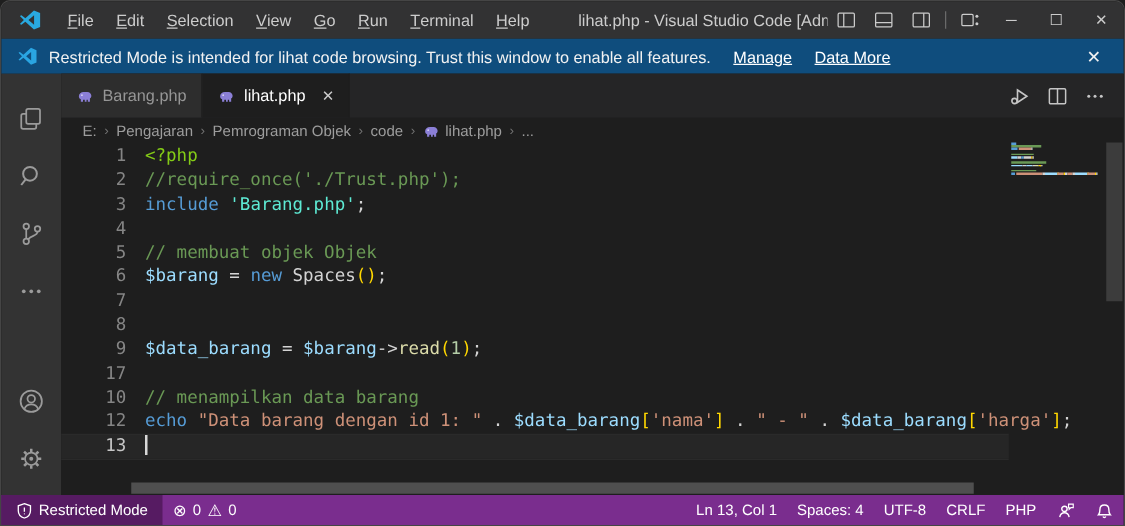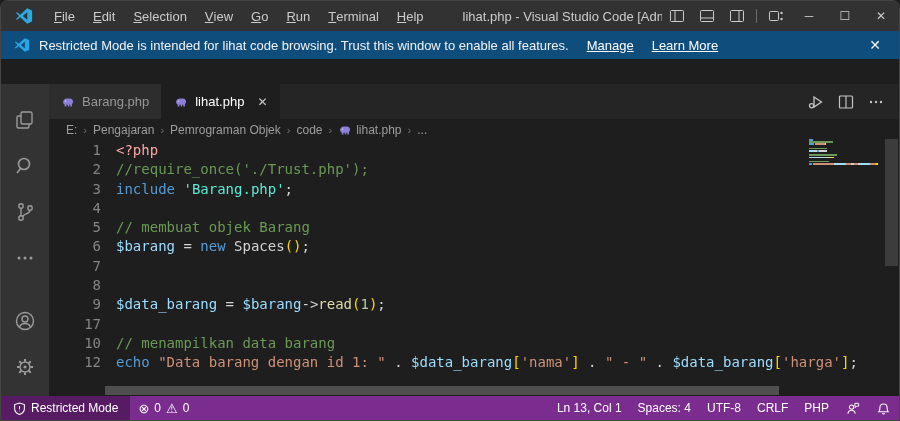--- a/index.html
+++ b/index.html
@@ -23,21 +23,21 @@
   .tb-sep { width:1px; height:14px; background:#6a6a6a; margin:0 4px; }
   .win-btn { width:36px; height:100%; display:flex; align-items:center; justify-content:center; font-size:12px; }
   
   .banner { position:absolute; top:30px; left:0; right:0; height:28px; background:#0f4d7d;
     display:flex; align-items:center; font-size:13px; color:#f2f2f2; padding:0 10px; }
   .banner .logo { width:16px; height:16px; margin:0 9px 0 3px; }
   .banner a { color:#ffffff; text-decoration:underline; margin-left:18px; cursor:pointer; }
   .banner .spacer { flex:1; }
   .banner .close-x { font-size:14px; padding:0 8px; cursor:pointer; }
   
-  .main { position:absolute; top:58px; left:0; right:0; bottom:24px; display:flex;margin-top:25px; }
+  .main { position:absolute; top:58px; left:0; right:0; bottom:24px; display:flex; }
   .activitybar { width:48px; background:#333333; display:flex; flex-direction:column; align-items:center; padding:13px 0 6px; }
   .ab-icon { width:48px; height:46px; display:flex; align-items:center; justify-content:center; color:#9b9b9b; }
   .ab-spacer { flex:1; }
   
   .editor-area { flex:1; position:relative; background:#1e1e1e; }
   .tabbar { height:35px; background:#252526; display:flex; align-items:stretch; }
   .tab { display:flex; align-items:center; padding:0 12px; font-size:13px; gap:7px; border-right:1px solid #1e1e1e; cursor:pointer; }
   .tab.inactive { background:#2d2d2d; color:#969696; }
   .tab.active { background:#1e1e1e; color:#ffffff; }
   .tab .tab-close { font-size:12px; margin-left:6px; color:#cccccc; }
@@ -119,21 +119,21 @@
     <div class="win-btn close">✕</div>
   </div>
 </div>
 
 <div class="banner">
   <svg class="logo" viewBox="0 0 16 16">
     <path fill="#2aa5e2" d="M10.8 1.2 L4.7 6.8 L1.9 4.6 L0.8 5.2 L3.6 8 L0.8 10.8 L1.9 11.4 L4.7 9.2 L10.8 14.8 L15.2 12.9 V3.1 Z M10.9 4.6 V11.4 L6.9 8 Z"></path>
   </svg>
   <span>Restricted Mode is intended for lihat code browsing. Trust this window to enable all features.</span>
   <a>Manage</a>
-  <a>Learn More</a>
+  <a>Data More</a>
   <span class="spacer"></span>
   <span class="close-x">✕</span>
 </div>
 
 <div class="main">
   <div class="activitybar">
     <div class="ab-icon">
       <svg width="24" height="24" viewBox="0 0 24 24" fill="none" stroke="#9b9b9b" stroke-width="1.4">
         <rect x="8" y="4" width="11" height="12" rx="1.5"></rect>
           <path d="M8 8 H5.5 A1.5 1.5 0 0 0 4 9.5 V18.5 A1.5 1.5 0 0 0 5.5 20 H14.5 A1.5 1.5 0 0 0 16 18.5 V16"></path>
@@ -252,32 +252,33 @@
           </svg>
           <span>lihat.php</span>
         </span>
         <span class="sep">›</span>
         <span class="bc-item">
           <span>...</span>
         </span>
       </div>
 
     <div class="code" id="code">
-        <div class="code-line"><span class="ln">1</span><span class="ltext"><span style="color: #fca5a5;">&lt;?php</span></span></div>
+        <div class="code-line"><span class="ln">1</span><span class="ltext"><span style="color: #84cc16;">&lt;?php</span></span></div>
         <div class="code-line"><span class="ln">2</span><span class="ltext"><span style="color: rgb(106, 153, 85);">//require_once('./Trust.php');</span></span></div>
         <div class="code-line"><span class="ln">3</span><span class="ltext"><span style="color: rgb(86, 156, 214);">include</span><span style="color: rgb(212, 212, 212);"> </span><span style="color: #5eead4;">'Barang.php'</span><span style="color: rgb(212, 212, 212);">;</span></span></div>
         <div class="code-line"><span class="ln">4</span><span class="ltext"></span></div>
-        <div class="code-line"><span class="ln">5</span><span class="ltext"><span style="color: rgb(106, 153, 85);">// membuat objek Barang</span></span></div>
+        <div class="code-line"><span class="ln">5</span><span class="ltext"><span style="color: rgb(106, 153, 85);">// membuat objek Objek</span></span></div>
         <div class="code-line"><span class="ln">6</span><span class="ltext"><span style="color: rgb(156, 220, 254);">$barang</span><span style="color: rgb(212, 212, 212);"> = </span><span style="color: rgb(86, 156, 214);">new</span><span style="color: rgb(212, 212, 212);"> Spaces</span><span style="color: rgb(255, 215, 0);">()</span><span style="color: rgb(212, 212, 212);">;</span></span></div>
         <div class="code-line"><span class="ln">7</span><span class="ltext"></span></div>
         <div class="code-line"><span class="ln">8</span></div>
         <div class="code-line"><span class="ln">9</span><span class="ltext"><span style="color: rgb(156, 220, 254);">$data_barang</span><span style="color: rgb(212, 212, 212);"> = </span><span style="color: rgb(156, 220, 254);">$barang</span><span style="color: rgb(212, 212, 212);">-&gt;</span><span style="color: rgb(220, 220, 170);">read</span><span style="color: rgb(255, 215, 0);">(</span><span style="color: rgb(181, 206, 168);">1</span><span style="color: rgb(255, 215, 0);">)</span><span style="color: rgb(212, 212, 212);">;</span></span></div>
         <div class="code-line"><span class="ln">17</span><span class="ltext"></span></div>
         <div class="code-line"><span class="ln">10</span><span class="ltext"><span style="color: rgb(106, 153, 85);">// menampilkan data barang</span></span></div>
         <div class="code-line"><span class="ln">12</span><span class="ltext"><span style="color: rgb(86, 156, 214);">echo</span><span style="color: rgb(212, 212, 212);"> </span><span style="color: rgb(206, 145, 120);">"Data barang dengan id 1: "</span><span style="color: rgb(212, 212, 212);"> . </span><span style="color: rgb(156, 220, 254);">$data_barang</span><span style="color: rgb(255, 215, 0);">[</span><span style="color: rgb(206, 145, 120);">'nama'</span><span style="color: rgb(255, 215, 0);">]</span><span style="color: rgb(212, 212, 212);"> . </span><span style="color: rgb(206, 145, 120);">" - "</span><span style="color: rgb(212, 212, 212);"> . </span><span style="color: rgb(156, 220, 254);">$data_barang</span><span style="color: rgb(255, 215, 0);">[</span><span style="color: rgb(206, 145, 120);">'harga'</span><span style="color: rgb(255, 215, 0);">]</span><span style="color: rgb(212, 212, 212);">;</span></span></div>
+        <div class="code-line current"><span class="ln">13</span><span class="ltext"><span class="cursor"></span></span></div>
       </div>
 
     <div class="minimap" id="minimap">
         <div class="mm-row"><span class="mm-seg" style="width: 3.9px; background: rgb(86, 156, 214);"></span></div>
         <div class="mm-row"><span class="mm-seg" style="width: 24.18px; background: rgb(106, 153, 85);"></span></div>
         <div class="mm-row"><span class="mm-seg" style="width: 5.46px; background: rgb(86, 156, 214);"></span><span class="mm-seg" style="width: 0.78px; background: transparent;"></span><span class="mm-seg" style="width: 9.36px; background: rgb(206, 145, 120);"></span><span class="mm-seg" style="width: 0.78px; background: rgb(212, 212, 212);"></span></div>
         <div class="mm-row"></div>
         <div class="mm-row"><span class="mm-seg" style="width: 17.94px; background: rgb(106, 153, 85);"></span></div>
         <div class="mm-row"><span class="mm-seg" style="width: 5.46px; background: rgb(156, 220, 254);"></span><span class="mm-seg" style="width: 2.34px; background: rgb(212, 212, 212);"></span><span class="mm-seg" style="width: 2.34px; background: rgb(86, 156, 214);"></span><span class="mm-seg" style="width: 5.46px; background: rgb(212, 212, 212);"></span><span class="mm-seg" style="width: 1.56px; background: rgb(255, 215, 0);"></span><span class="mm-seg" style="width: 0.78px; background: rgb(212, 212, 212);"></span></div>
         <div class="mm-row"></div>

